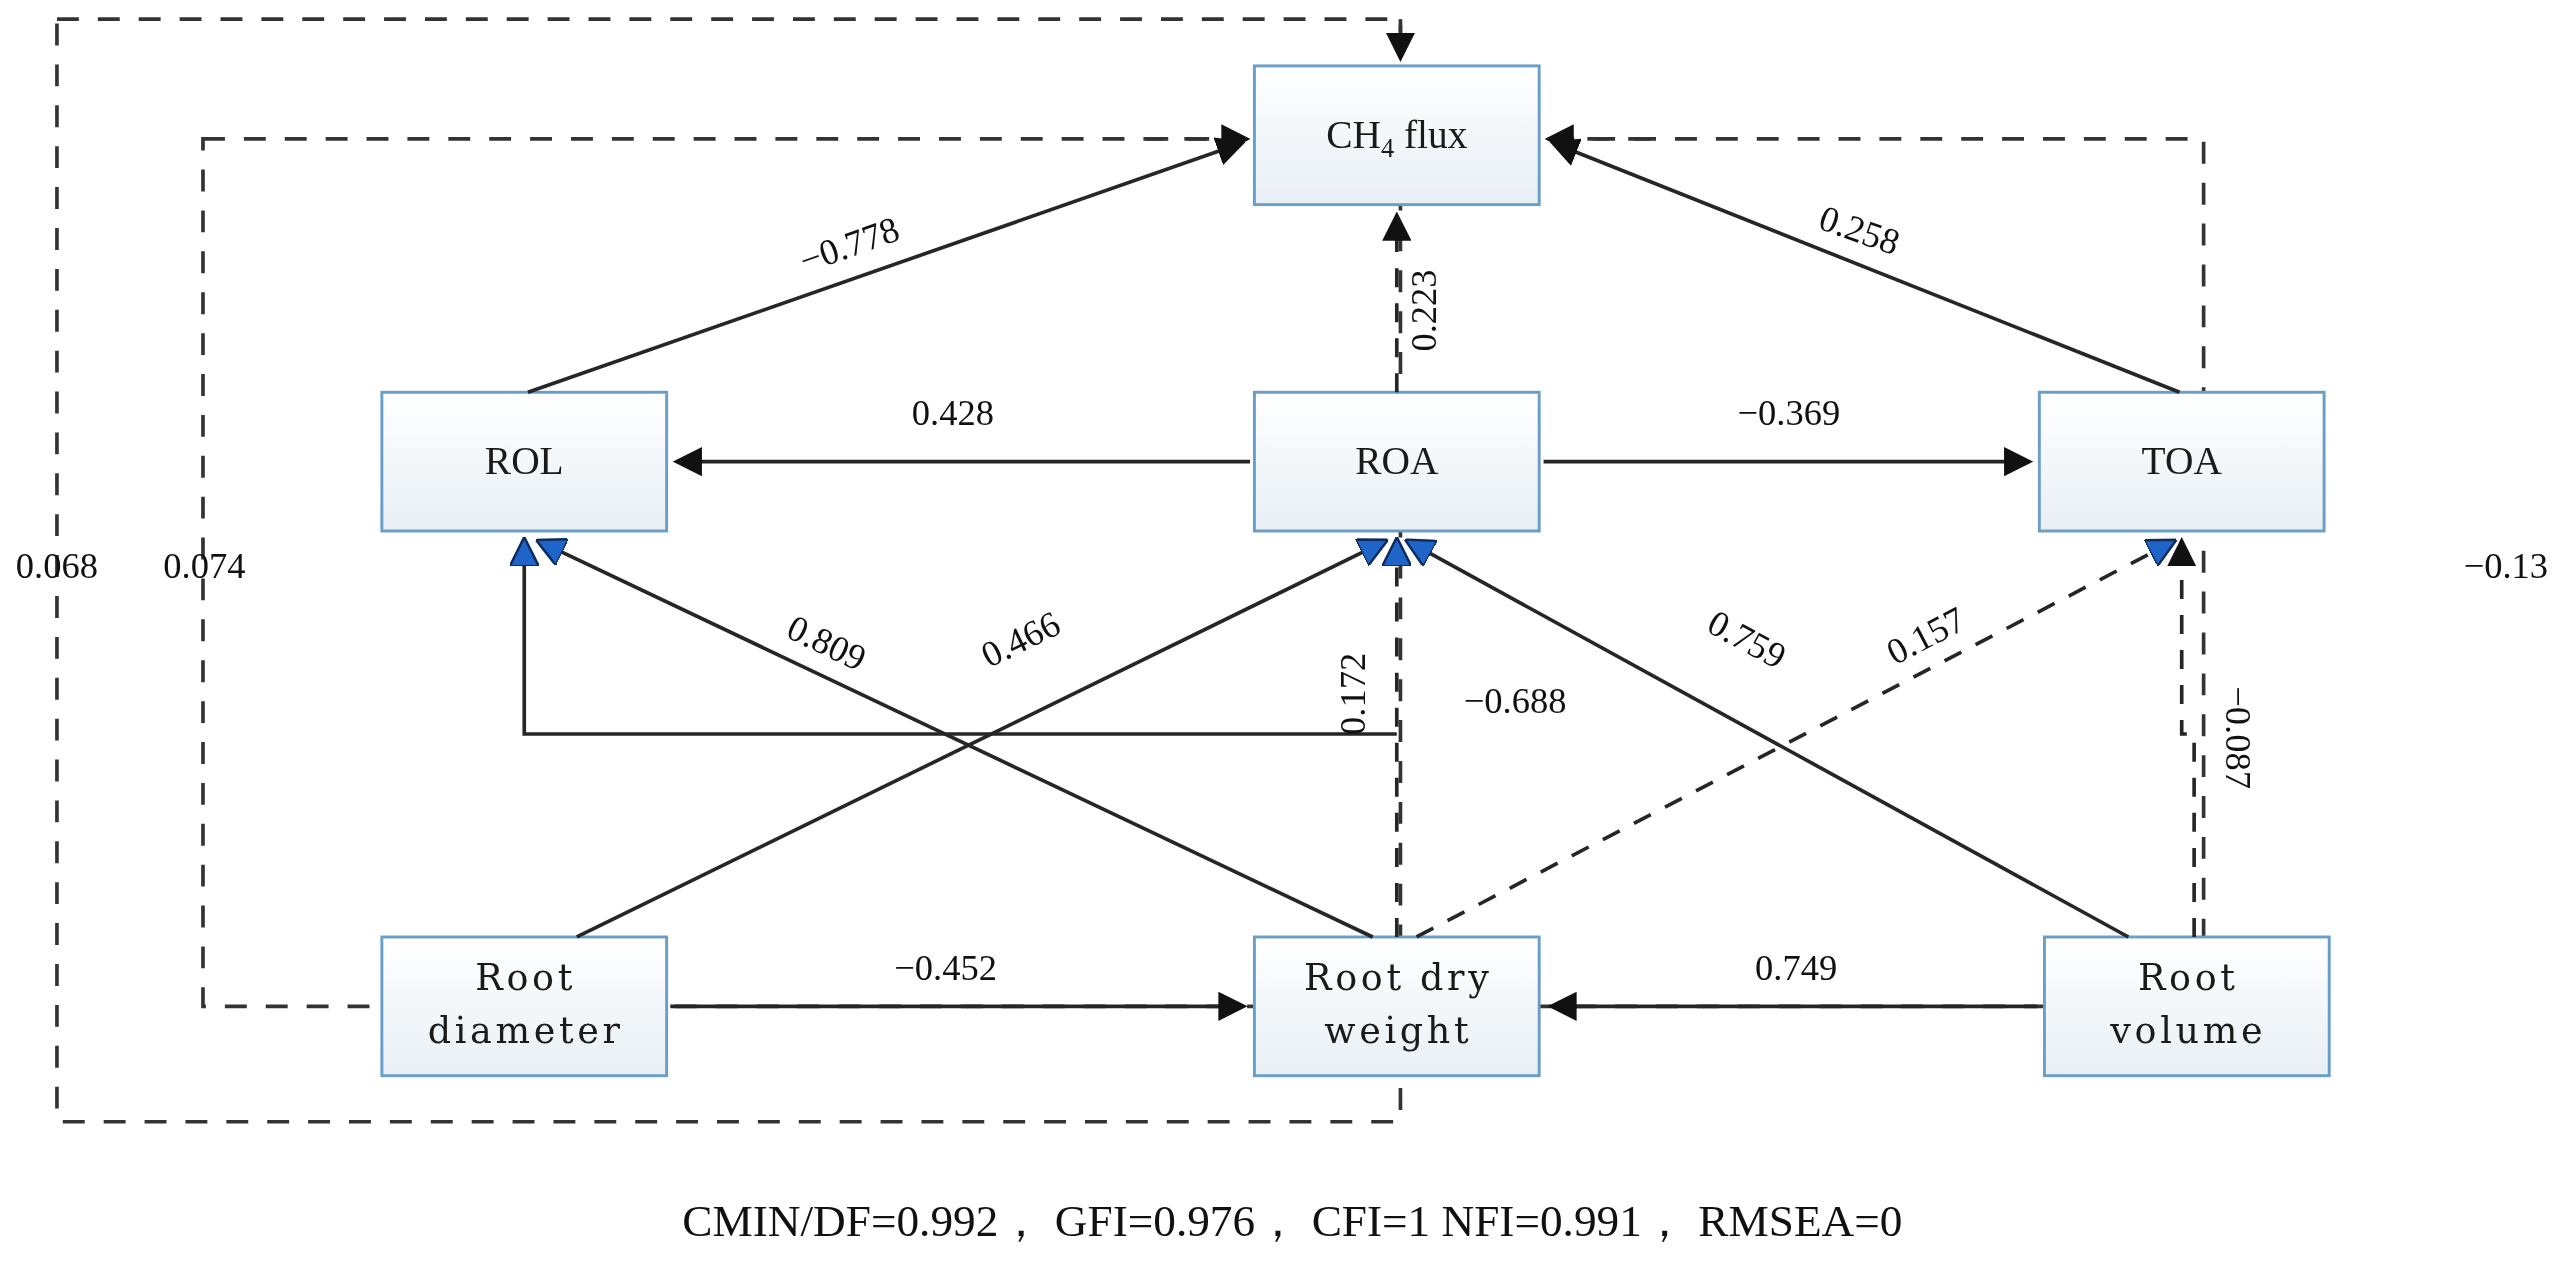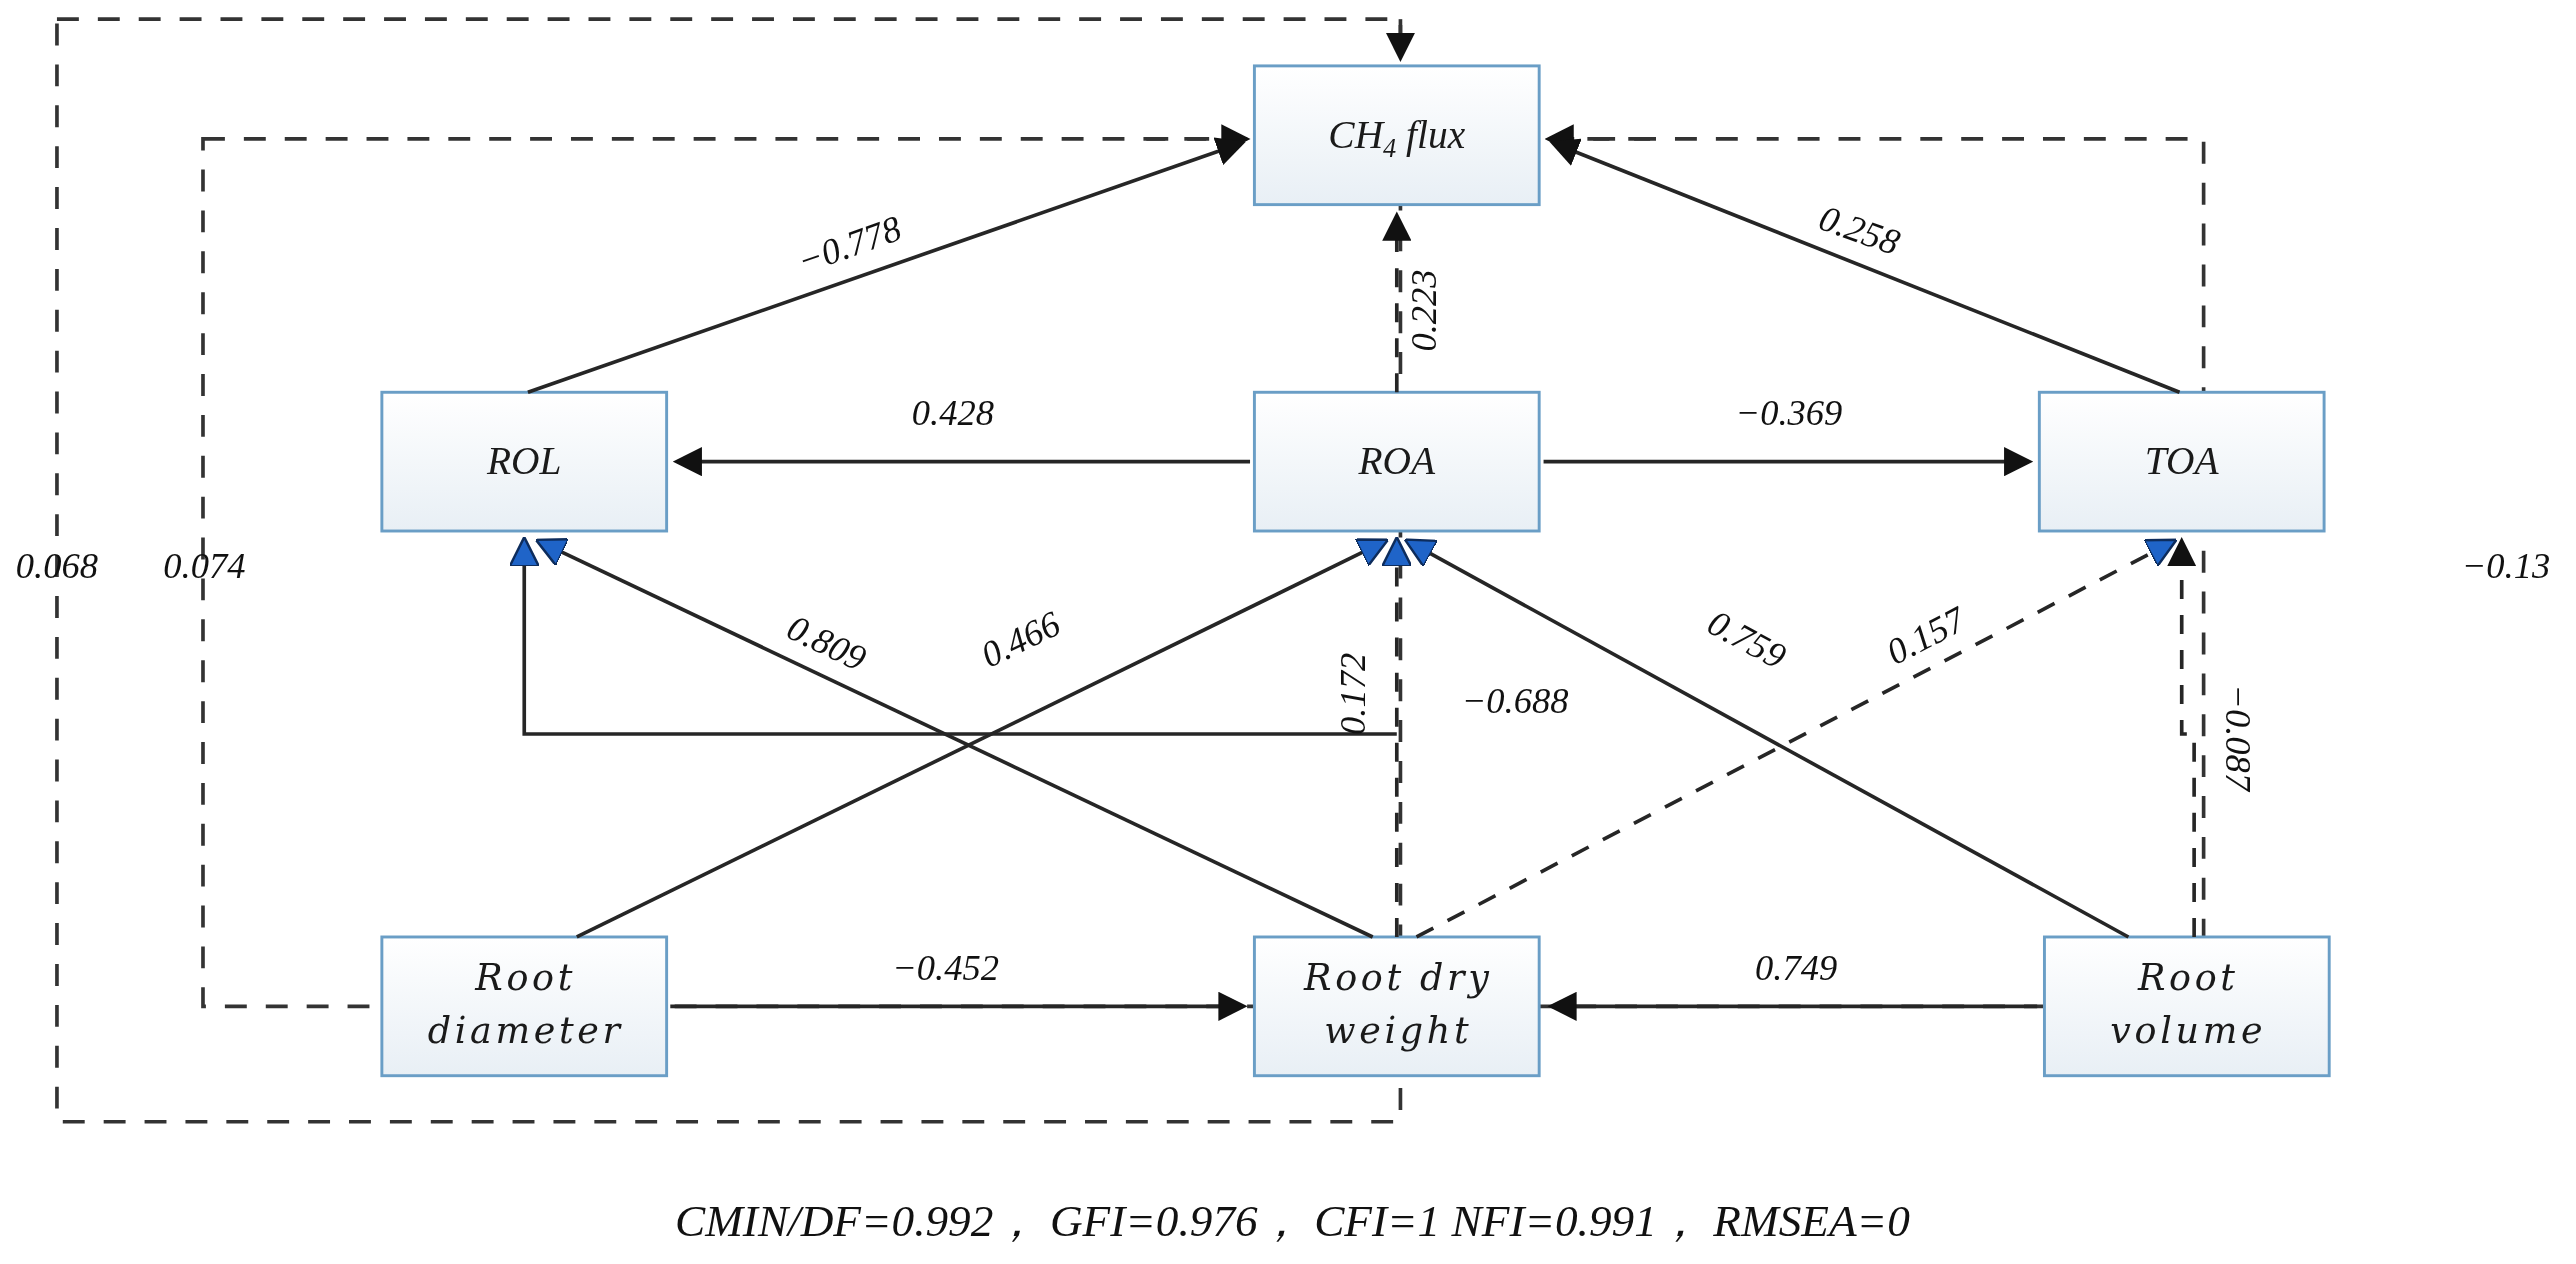--- a/index.html
+++ b/index.html
@@ -10,21 +10,20 @@
   body {
     width: 2576px;
     height: 1265px;
     font-family: "Liberation Serif", "DejaVu Serif", serif;
     overflow: hidden;
   }
   #diagram-root {
     position: relative;
     width: 2050px;
     height: 1265px;
-    font-style: italic;
   }
   svg#sem-svg {
     display: block;
     width: 2576px;
     height: 1265px;
   }
   .node-label {
     font-family: "Liberation Serif", "DejaVu Serif", serif;
     font-size: 54px;
     fill: #1a1a1a;

